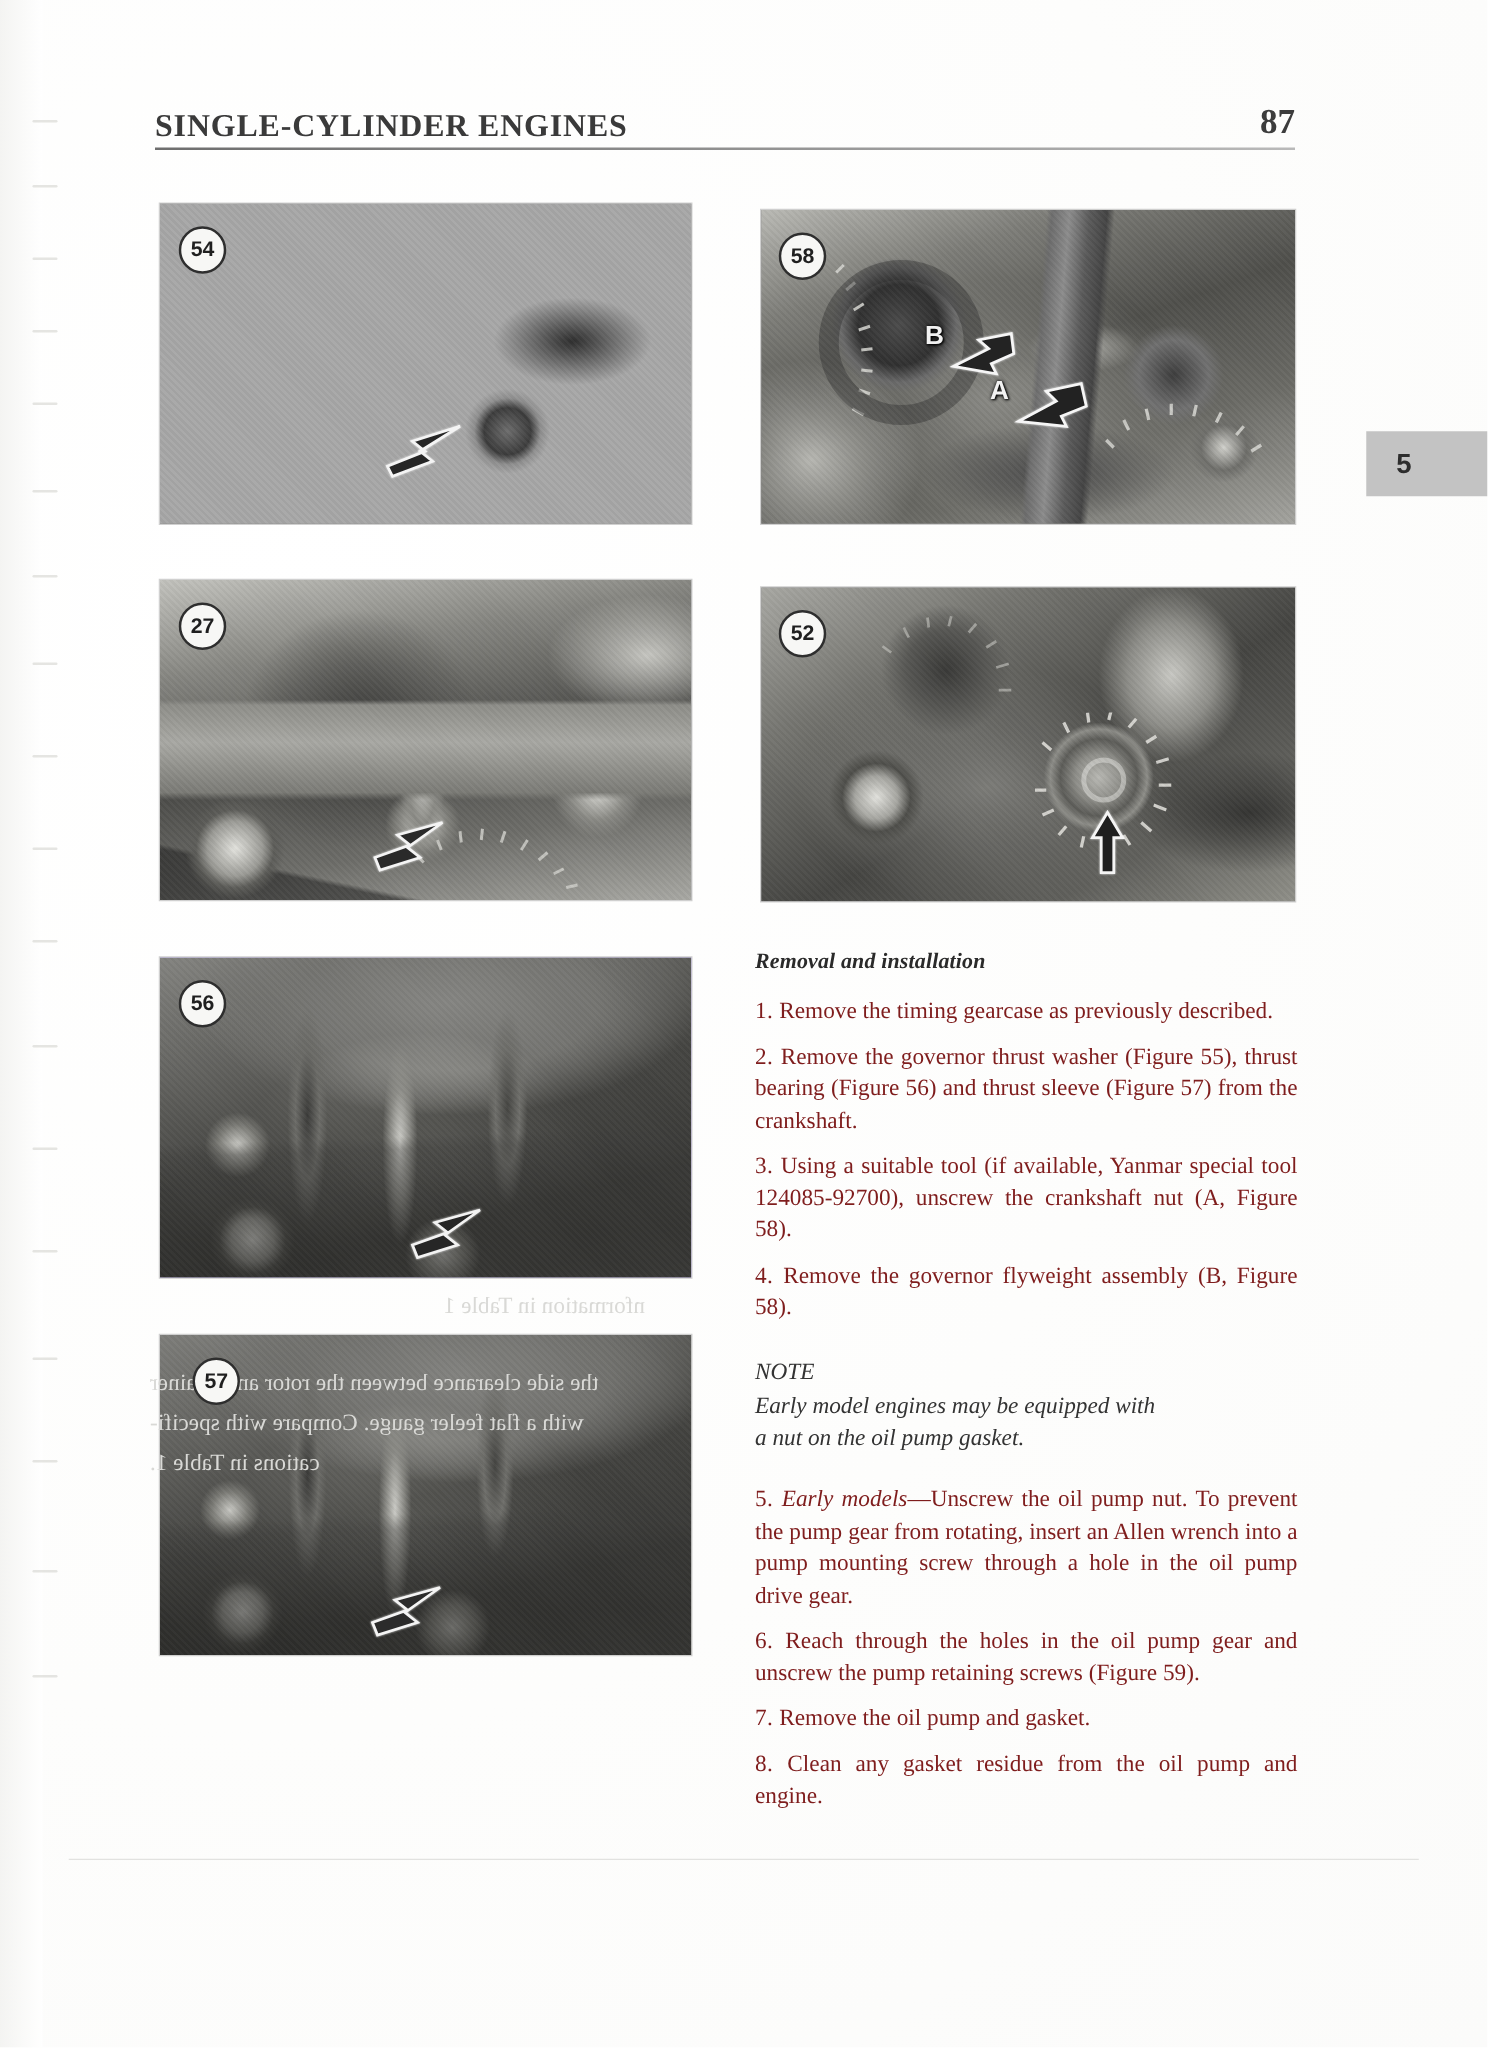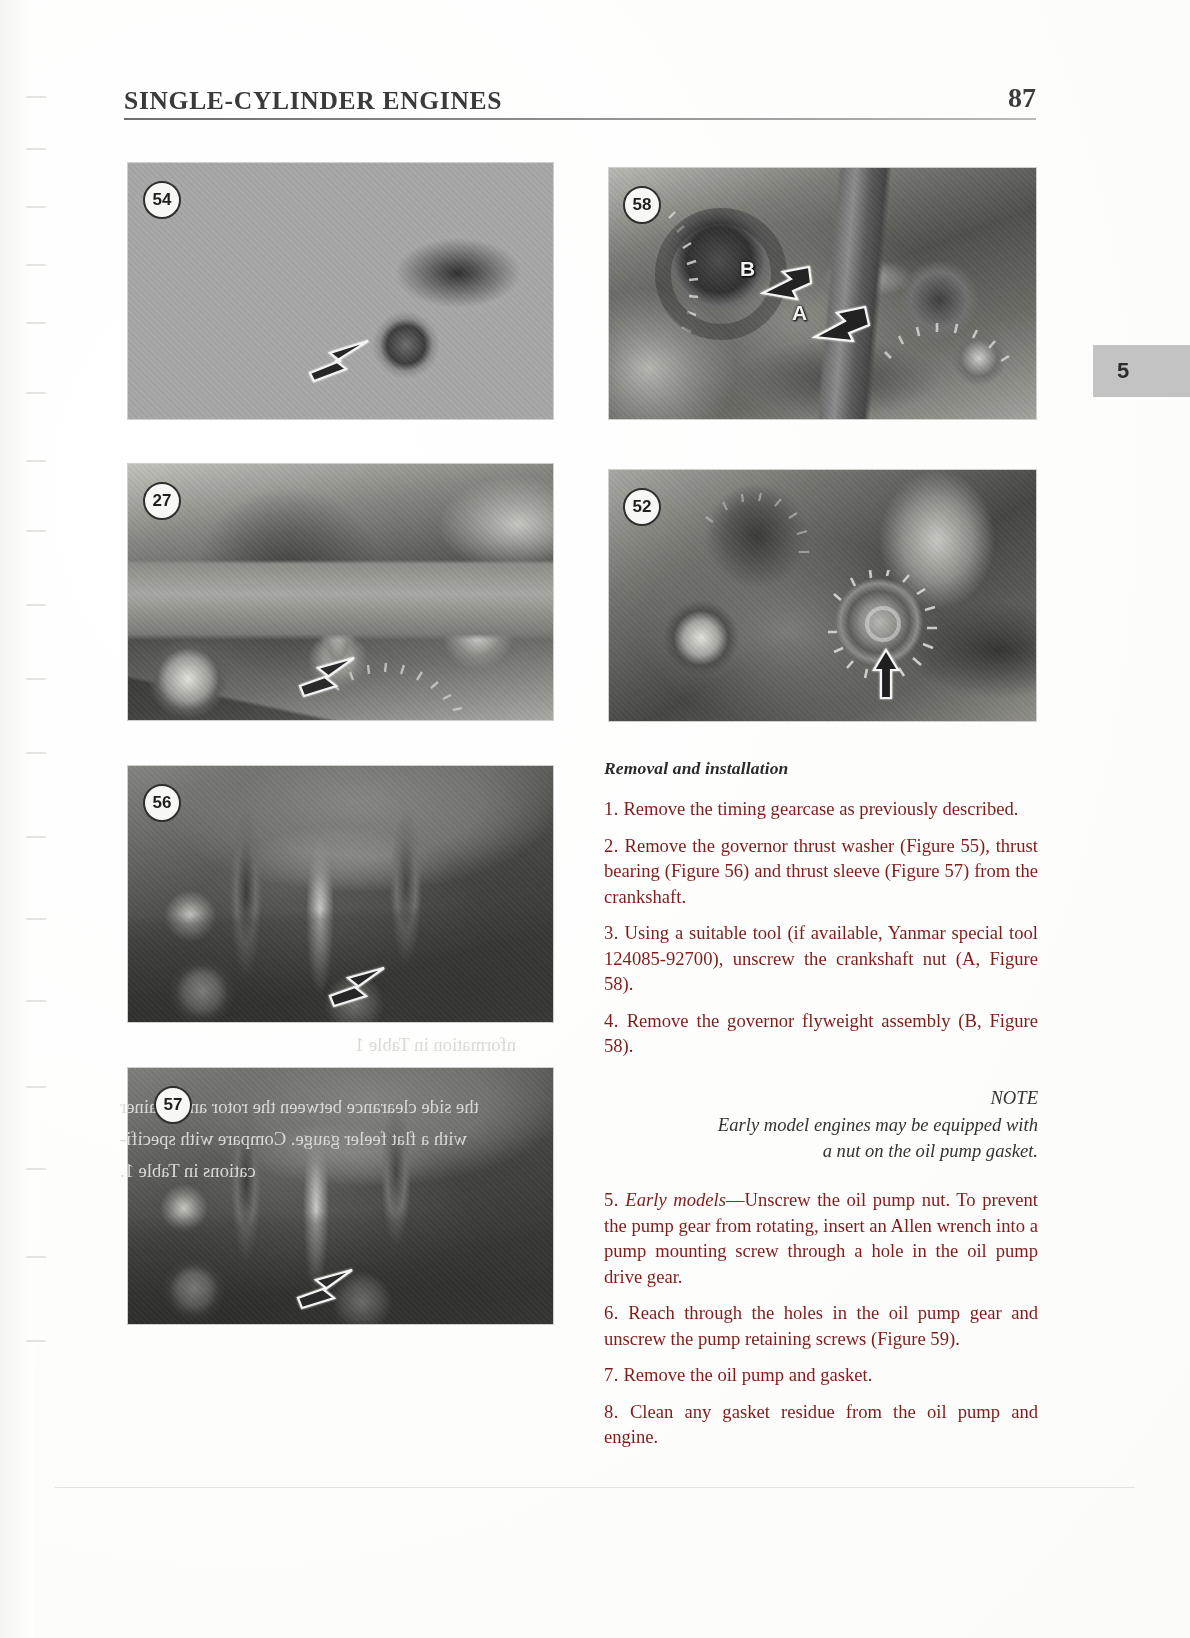--- a/index.html
+++ b/index.html
@@ -122,21 +122,21 @@
     font-size:18.6px;
     line-height:25.5px;
     text-align:justify;
     color:#7f1d1d;
   }
   p.step .num { letter-spacing:.4px; }
   p.step b { font-weight:normal;margin-top:12px; }
   p.step i { font-style:italic;margin-top:48px; }
   .note {
     margin:26px 0 24px 0;
-    text-align:right;
+    text-align:left;
     font-style:italic;
     font-size:18.6px;
     line-height:25.5px;
     color:#333333;
   }
   .note .note-title { display:block; margin-bottom:2px; }
 
   
   .ghost {
     position:absolute;

